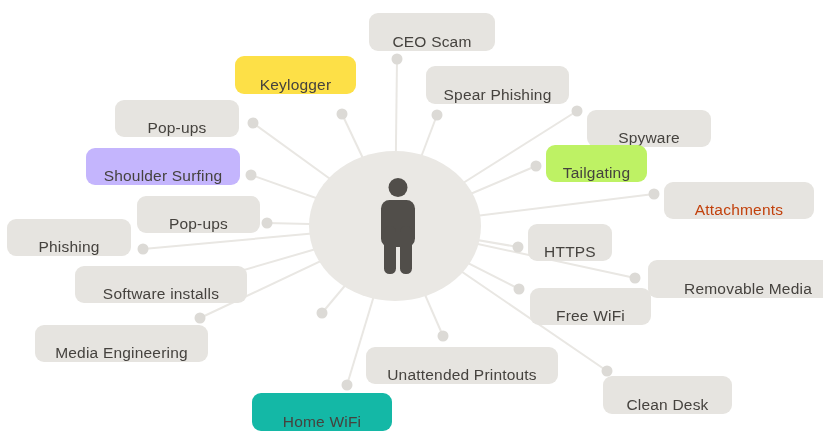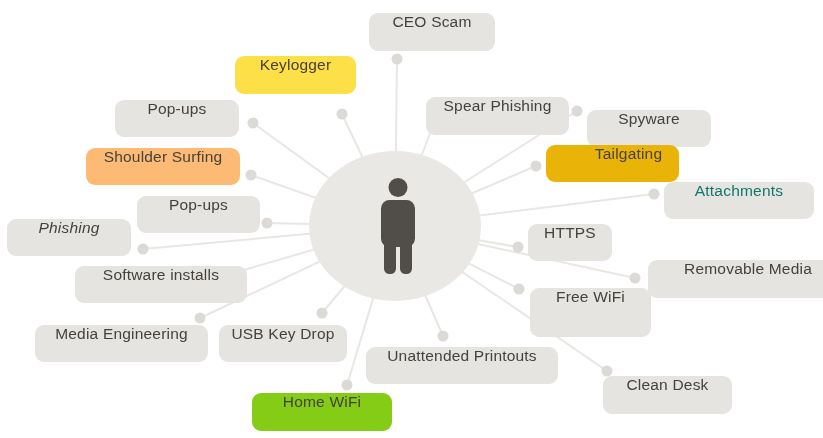--- a/index.html
+++ b/index.html
@@ -9,28 +9,28 @@
     height: 438px;
     background: #ffffff;
     overflow: hidden;
     font-family: "Liberation Sans", sans-serif;
   }
   .stage svg { position: absolute; left: 0; top: 0; }
   #nodes { position: absolute; left: 0; top: 0; width: 100%; height: 100%; }
   .node {
     position: absolute;
     display: flex;
-    align-items: flex-start;
+    align-items: flex-end;
     justify-content: center;
     border-radius: 9px;
     font-size: 15.5px;
     letter-spacing: 0.2px;
     white-space: nowrap;
   }
-  .node.italic { font-style: italic; }
+  .node.italic { }
 </style>
 </head>
 <body>
 
 <div class="stage" style="background: rgb(255, 255, 255);">
   <svg id="link-layer" width="823" height="438" viewBox="0 0 823 438">
     <line x1="395" y1="226" x2="397" y2="59" stroke="#e9e7e3" stroke-width="2"></line>
       <line x1="395" y1="226" x2="342" y2="114" stroke="#e9e7e3" stroke-width="2"></line>
       <line x1="395" y1="226" x2="437" y2="115" stroke="#e9e7e3" stroke-width="2"></line>
       <line x1="395" y1="226" x2="253" y2="123" stroke="#e9e7e3" stroke-width="2"></line>
@@ -76,65 +76,62 @@
       <circle cx="607" cy="371" r="5.5" fill="#dcdad6"></circle>
       <circle cx="347" cy="385" r="5.5" fill="#dcdad6"></circle>
     </svg>
   <div id="nodes">
       <div class="node" style="left: 369px; top: 13px; width: 126px; height: 38px; background: rgb(230, 228, 224); color: rgb(69, 66, 62);">
         <span>CEO Scam</span>
       </div>
       <div class="node" style="left: 235px; top: 56px; width: 121px; height: 38px; background: #fde047; color: rgb(69, 66, 62);">
         <span>Keylogger</span>
       </div>
-      <div class="node" style="left: 426px; top: 66px; width: 143px; height: 38px; background: rgb(230, 228, 224); color: rgb(69, 66, 62); margin-top: 31px;">
+      <div class="node" style="left: 426px; top: 66px; width: 143px; height: 38px; background: rgb(230, 228, 224); color: rgb(69, 66, 62);">
         <span>Spear Phishing</span>
       </div>
       <div class="node" style="left: 115px; top: 100px; width: 124px; height: 37px; background: rgb(230, 228, 224); color: rgb(69, 66, 62);">
         <span>Pop-ups</span>
       </div>
       <div class="node" style="left: 587px; top: 93px; width: 124px; height: 37px; background: rgb(230, 228, 224); color: rgb(69, 66, 62); margin-top: 17px;">
         <span>Spyware</span>
       </div>
-      <div class="node" style="left: 86px; top: 148px; width: 154px; height: 37px; background: #fdba74; color: rgb(69, 66, 62);">
+      <div class="node" style="left: 86px; top: 148px; width: 154px; height: 37px; background: #c4b5fd; color: rgb(69, 66, 62);">
         <span>Shoulder Surfing</span>
       </div>
-      <div class="node" style="left: 546px; top: 145px; width: 101px; height: 37px; background: #eab308; color: rgb(69, 66, 62); padding-left: 32px;">
+      <div class="node" style="left: 546px; top: 145px; width: 101px; height: 37px; background: #bef264; color: rgb(69, 66, 62);">
         <span>Tailgating</span>
       </div>
       <div class="node" style="left: 137px; top: 196px; width: 123px; height: 37px; background: rgb(230, 228, 224); color: rgb(69, 66, 62);">
         <span>Pop-ups</span>
       </div>
-      <div class="node" style="left: 664px; top: 182px; width: 150px; height: 37px; background: rgb(230, 228, 224); color: #0f766e;">
+      <div class="node" style="left: 664px; top: 182px; width: 150px; height: 37px; background: rgb(230, 228, 224); color: #c2410c;">
         <span>Attachments</span>
       </div>
       <div class="node italic" style="left: 7px; top: 219px; width: 124px; height: 37px; background: rgb(230, 228, 224); color: rgb(69, 66, 62);">
         <span>Phishing</span>
       </div>
       <div class="node" style="left: 528px; top: 224px; width: 84px; height: 37px; background: rgb(230, 228, 224); color: rgb(69, 66, 62);">
         <span>HTTPS</span>
       </div>
       <div class="node" style="left: 75px; top: 266px; width: 172px; height: 37px; background: rgb(230, 228, 224); color: rgb(69, 66, 62);">
         <span>Software installs</span>
       </div>
       <div class="node" style="left: 648px; top: 260px; width: 200px; height: 38px; background: rgb(230, 228, 224); color: rgb(69, 66, 62);">
         <span>Removable Media</span>
       </div>
-      <div class="node" style="left: 530px; top: 288px; width: 121px; height: 49px; background: rgb(230, 228, 224); color: rgb(69, 66, 62);">
+      <div class="node" style="left: 530px; top: 288px; width: 121px; height: 37px; background: rgb(230, 228, 224); color: rgb(69, 66, 62);">
         <span>Free WiFi</span>
       </div>
       <div class="node" style="left: 35px; top: 325px; width: 173px; height: 37px; background: rgb(230, 228, 224); color: rgb(69, 66, 62);">
         <span>Media Engineering</span>
-      </div>
-      <div class="node" style="left: 219px; top: 325px; width: 128px; height: 37px; background: rgb(230, 228, 224); color: rgb(69, 66, 62);">
-        <span>USB Key Drop</span>
       </div>
       <div class="node" style="left: 603px; top: 376px; width: 129px; height: 38px; background: rgb(230, 228, 224); color: rgb(69, 66, 62);">
         <span>Clean Desk</span>
       </div>
       <div class="node" style="left: 366px; top: 347px; width: 192px; height: 37px; background: rgb(230, 228, 224); color: rgb(69, 66, 62);">
         <span>Unattended Printouts</span>
       </div>
-      <div class="node" style="left: 252px; top: 393px; width: 140px; height: 38px; background: #84cc16; color: rgb(69, 66, 62);">
+      <div class="node" style="left: 252px; top: 393px; width: 140px; height: 38px; background: #14b8a6; color: rgb(69, 66, 62);">
         <span>Home WiFi</span>
       </div>
     </div>
 </div>
 
 </body></html>

